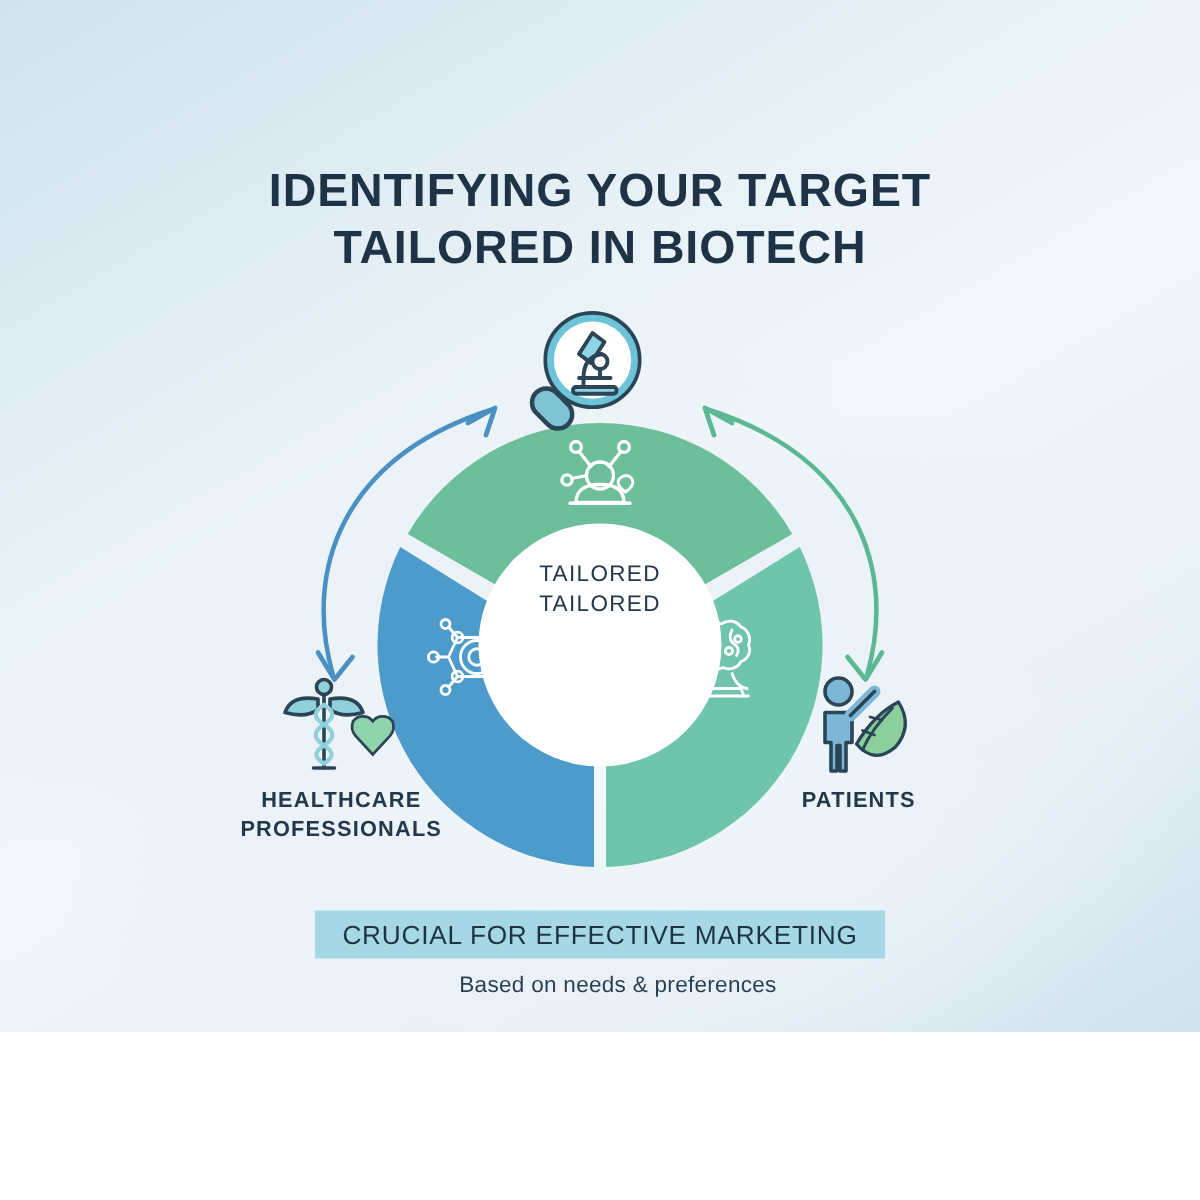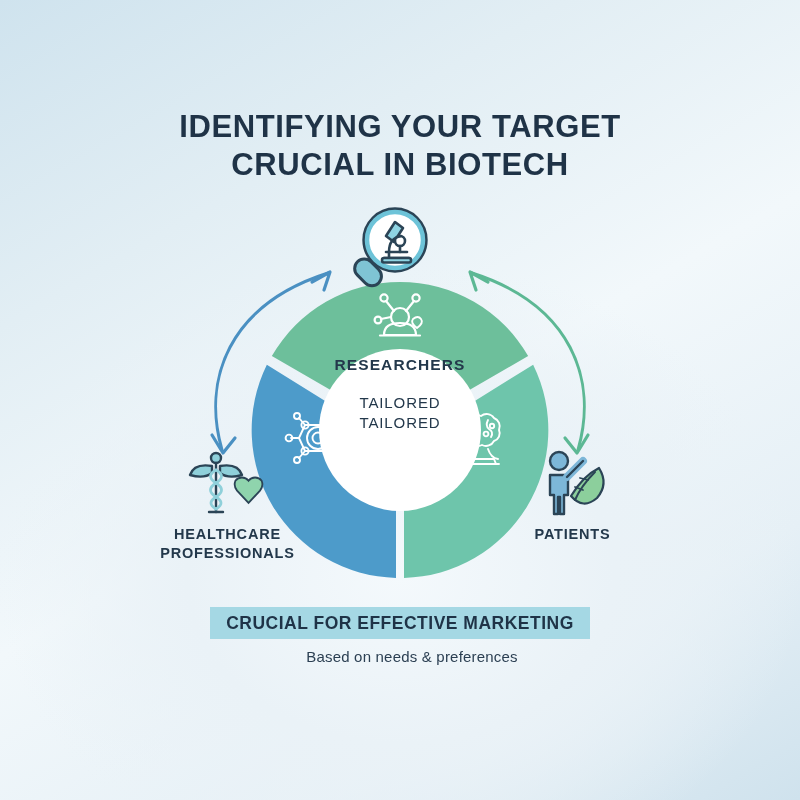--- a/index.html
+++ b/index.html
@@ -8,21 +8,21 @@
   }
   body {
     width: 800px;
     height: 800px;
     overflow: hidden;
     font-family: "Liberation Sans", sans-serif;
   }
   .canvas {
     position: relative;
     width: 800px;
-    height: 800px;
+    height: 688px;
     background:
       radial-gradient(ellipse 70% 55% at 50% 72%, #f4f9fc 0%, #eaf2f7 38%, rgba(234,242,247,0) 72%),
       linear-gradient(150deg, #cfe3ee 0%, #e2eef4 26%, #f2f8fb 52%, #e6f0f6 78%, #cfe2ed 100%);
     overflow: hidden;
   }
 
   
   .title-block {
     position: absolute;
     top: 108px;
@@ -112,21 +112,21 @@
     top: 607px;
     width: 380px;
     height: 32px;
     background: #a5d8e4;
     display: flex;
     align-items: center;
     justify-content: center;
   }
   .banner-text {
     font-size: 17.5px;
-    font-weight: bold;
+    font-weight: normal;
     letter-spacing: 0.5px;
     color: #1f3347;
   }
   .subtext {
     position: absolute;
     left: 0;
     top: 648px;
     width: 800px;
     text-align: center;
     font-size: 15px;
@@ -135,21 +135,21 @@
     margin-left: 12px;
   }
 </style>
 </head>
 <body>
 
 <div class="canvas">
 
   <div class="title-block">
     <div class="title-line">IDENTIFYING YOUR TARGET</div>
-    <div class="title-line">CRUCIAL IN BIOTECH</div>
+    <div class="title-line">TAILORED IN BIOTECH</div>
   </div>
 
   <div class="wheel-area">
 
     <svg class="wheel-svg" width="500" height="400" viewBox="0 0 500 400">
 
       <path fill="#6dbf9b" d="M 121.85 161.00
                A 148 148 0 0 1 378.15 161.00
                L 306.02 202.65
                A 82 82 0 0 0 193.98 202.65
@@ -238,21 +238,20 @@
         <path d="M 322 78
                  C 422 110, 448 185, 428 255"></path>
 
         <path d="M 338 87 L 320 77 L 326 95" fill="none" stroke-width="3.2"></path>
 
         <path d="M 415 243 L 427 258 L 438 240" fill="none" stroke-width="3.2"></path>
       </g>
     </svg>
 
     <div class="center-text">
-      <div class="center-primary">RESEARCHERS</div>
       <div class="center-secondary">
         <div>TAILORED</div>
         <div>TAILORED</div>
       </div>
     </div>
   </div>
 
   <div class="outer-icon icon-magnifier">
     <svg width="100" height="100" viewBox="0 0 100 100">
 

